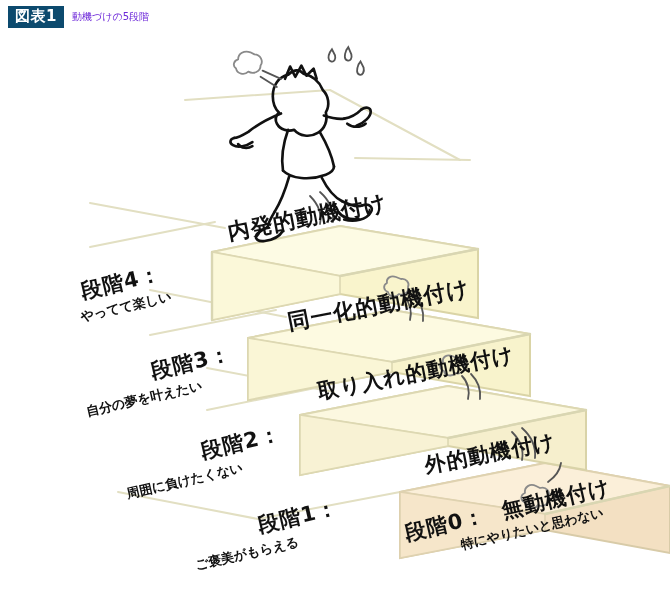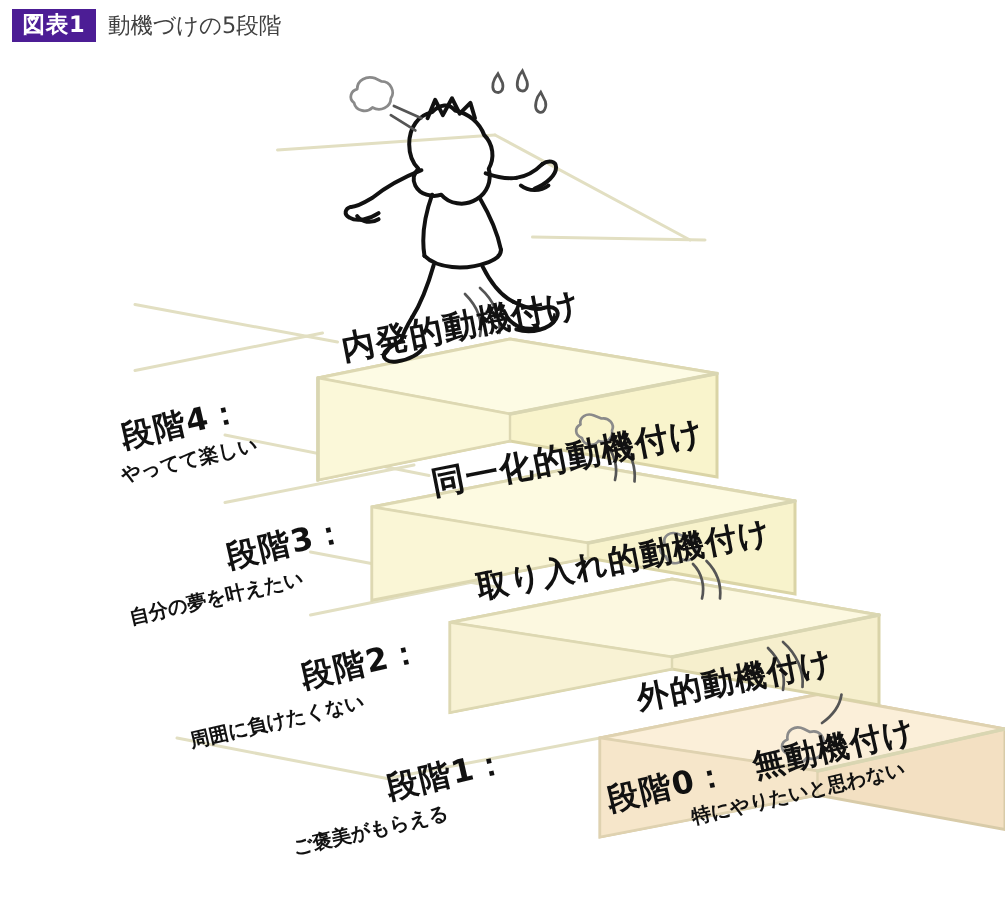--- a/index.html
+++ b/index.html
@@ -12,29 +12,29 @@
   }
   #stage{position:absolute;left:0;top:0;width:670px;height:613px;}
 
   
   .header{
     position:absolute;left:8px;top:6px;
     display:flex;align-items:center;gap:8px;
     z-index:40;
   }
   .fig-badge{
-    background:#4c1d95;color:#ffffff;
+    background:#0c4a6e;color:#ffffff;
     font-size:15px;font-weight:bold;
     padding:3px 7px 4px 7px;
     letter-spacing:0.5px;
     line-height:1;
     font-family:"DejaVu Sans","Liberation Sans",sans-serif;
   }
   .fig-title{
-    font-size:15px;color:#404040;font-weight:normal;
+    font-size:10px;color:#6d28d9;font-weight:normal;
     line-height:1;
     font-family:"DejaVu Sans","Liberation Sans",sans-serif;
   }
 
   
   svg#art{position:absolute;left:0;top:0;width:670px;height:613px;}
 
   
   .step-label{
     position:absolute;

